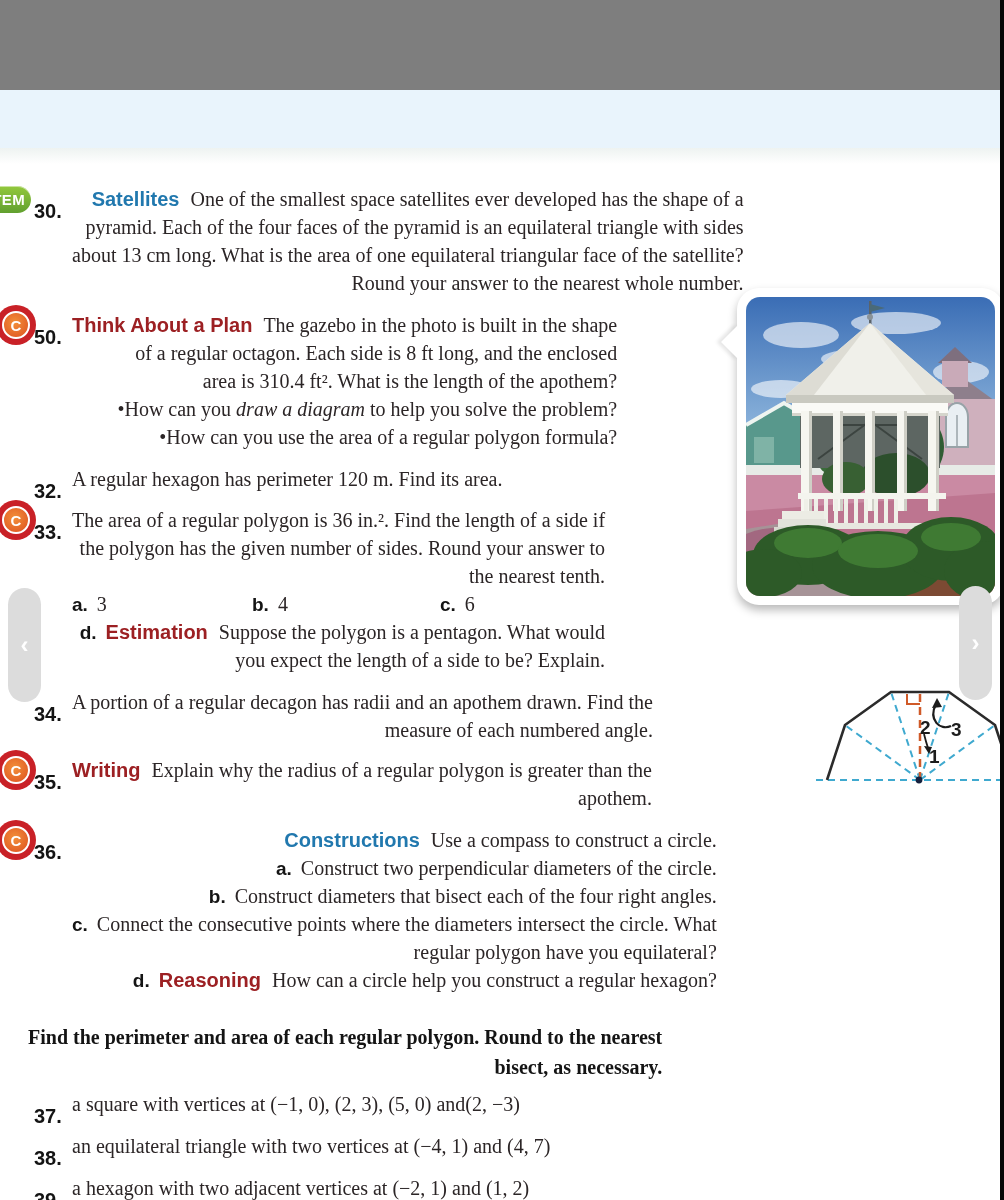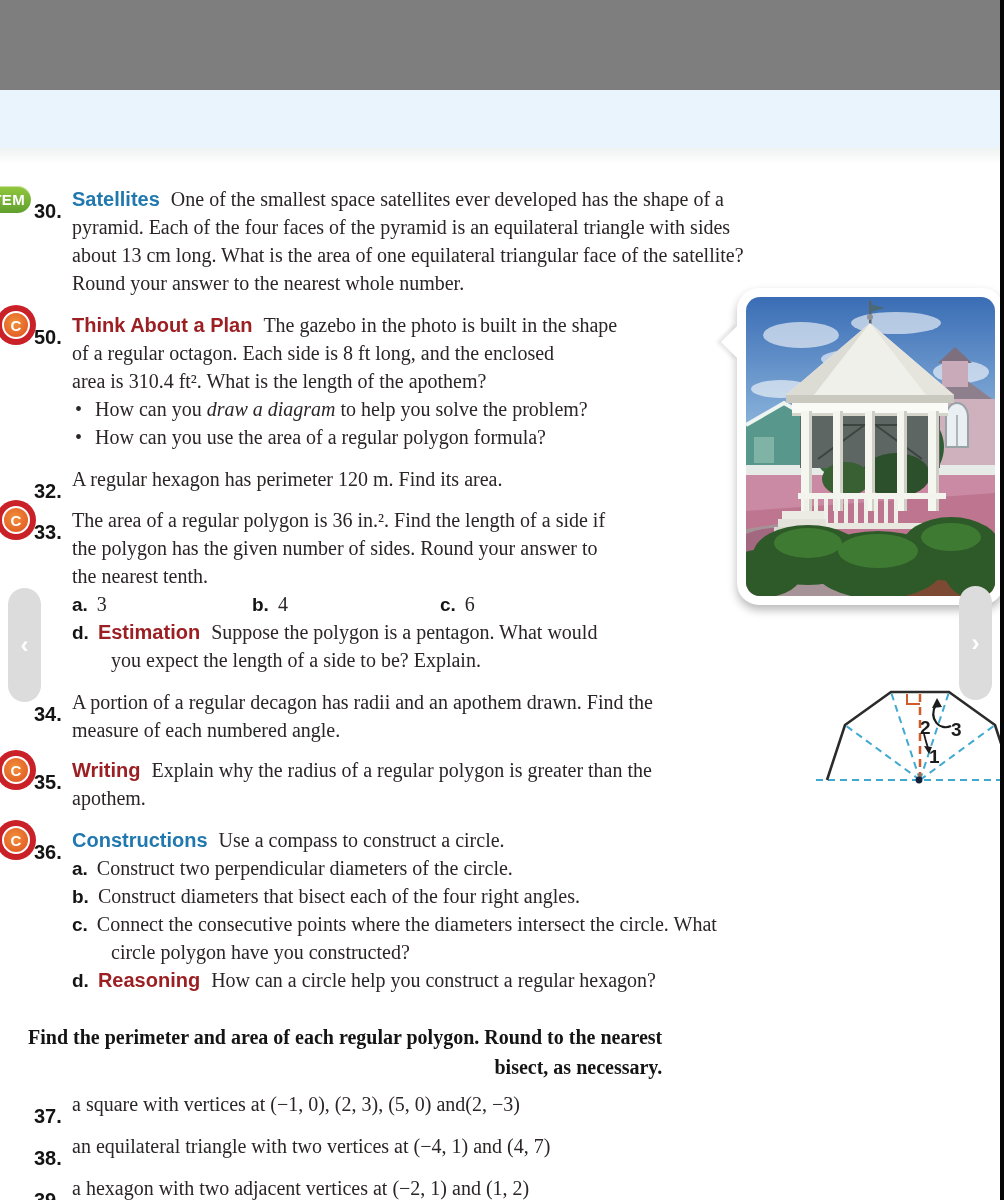--- a/index.html
+++ b/index.html
@@ -17,21 +17,21 @@
   
   .nav { position:absolute; width:33px; height:114px; border-radius:17px; background:#dcdcdc;
          border:none; color:#fff; z-index:40; display:flex; align-items:center; justify-content:center;
          font:bold 24px/1 "Liberation Sans", sans-serif; cursor:pointer; }
   .nav-left  { left:8px;  top:588px; }
   .nav-right { left:959px; top:586px; }
 
   
   .ex   { position:absolute; left:0; width:1000px; }
   .num  { position:absolute; left:34px; top:12px; font:bold 20px/28px "Liberation Sans", sans-serif; color:#141414; }
-  .body { position:absolute; left:72px; top:0; font:20px/28px "Liberation Serif", serif; color:#2b2526; }
+  .body { position:absolute; left:72px; top:0; font:20px/28px "Liberation Serif", serif; color:#2b2526;text-align:right; }
   .line { height:28px; white-space:nowrap; }
   .kw   { font-family:"Liberation Sans", sans-serif; font-weight:bold; margin-right:11px; }
   .kw-blue { color:#2178ae; }
   .kw-red  { color:#9c2023; }
   .letter  { font:bold 19px/28px "Liberation Sans", sans-serif; color:#141414; margin-right:9px; }
   .subrow  { height:28px; white-space:nowrap; }
   .indent  { margin-left:39px; }
   .bullet  { display:inline-block; width:20px; margin-left:3px; color:#2b2526; }
   .it      { font-style:italic; }
   .choices { position:relative; height:28px; }
@@ -145,21 +145,21 @@
   <div class="ex" style="top:826px">
     <span class="cc">
         <span class="cc-inner">C</span>
       </span>
     <span class="num">36.</span>
     <div class="body">
       <div class="line"><span class="kw kw-blue">Constructions</span><span>Use a compass to construct a circle.</span></div>
       <div class="subrow"><span class="letter">a.</span><span>Construct two perpendicular diameters of the circle.</span></div>
       <div class="subrow"><span class="letter">b.</span><span>Construct diameters that bisect each of the four right angles.</span></div>
       <div class="subrow"><span class="letter">c.</span><span>Connect the consecutive points where the diameters intersect the circle. What</span></div>
-      <div class="subrow indent">circle polygon have you constructed?</div>
+      <div class="subrow indent">regular polygon have you equilateral?</div>
       <div class="subrow"><span class="letter">d.</span><span class="kw kw-red">Reasoning</span><span>How can a circle help you construct a regular hexagon?</span></div>
     </div>
   </div>
 
   <div class="heading">
     <div class="line">Find the perimeter and area of each regular polygon. Round to the nearest</div>
     <div class="line">bisect, as necessary.</div>
   </div>
 
   <div class="ex" style="top:1090px">

